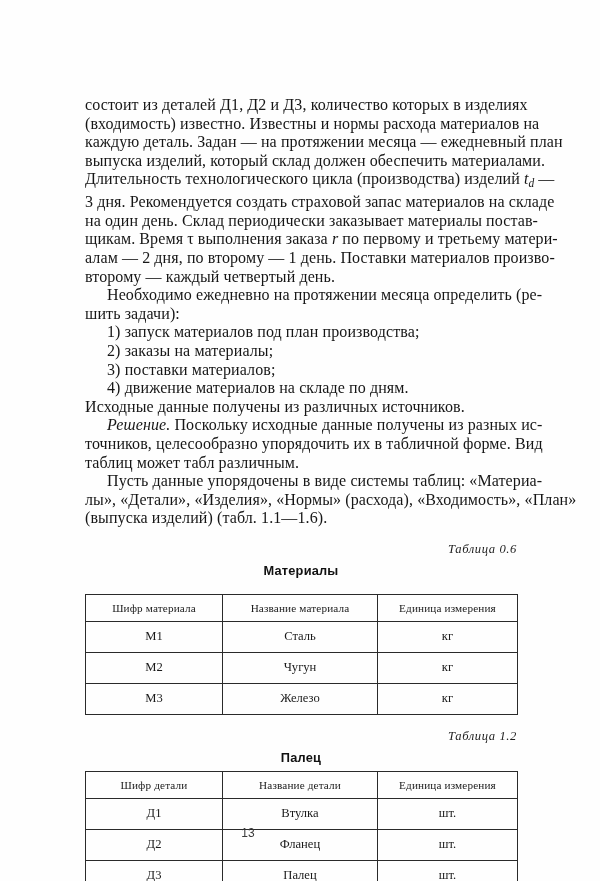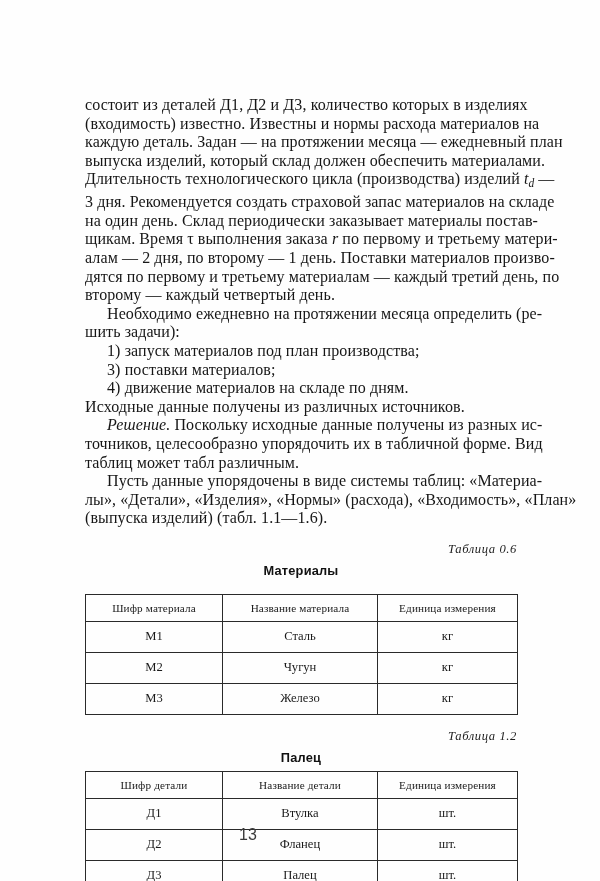--- a/index.html
+++ b/index.html
@@ -105,52 +105,52 @@
   col.c3 { width: 140px; }
 
   
   .folio {
     position: absolute;
     left: 0;
     top: 826px;
     width: 496px;
     text-align: center;
     font-family: "Liberation Sans", "DejaVu Sans", sans-serif;
-    font-size: 16px;
+    font-size: 12px;
     color: #3a3a3a;
   }
 </style>
 </head>
 <body>
 
 <div id="page">
 
   <div class="content">
 
     <div class="para">
       <span class="ln">состоит из деталей Д1, Д2 и Д3, количество которых в изделиях</span>
       <span class="ln">(входимость) известно. Известны и нормы расхода материалов на</span>
       <span class="ln">каждую деталь. Задан — на протяжении месяца — ежедневный план</span>
       <span class="ln">выпуска изделий, который склад должен обеспечить материалами.</span>
       <span class="ln"><span>Длительность технологического цикла (производства) изделий</span> <span class="it">t</span><span class="sub">d</span> <span>—</span></span>
       <span class="ln">3 дня. Рекомендуется создать страховой запас материалов на складе</span>
       <span class="ln">на один день. Склад периодически заказывает материалы постав-</span>
       <span class="ln"><span>щикам. Время </span><span>τ</span><span> выполнения заказа </span><span class="it">r</span><span> по первому и третьему матери-</span></span>
       <span class="ln">алам — 2 дня, по второму — 1 день. Поставки материалов произво-</span>
-      <span class="ln">дятся по первому и третьему материалам — каждый третий день, по</span>
       <span class="ln last">второму — каждый четвертый день.</span>
     </div>
 
     <div class="para">
       <span class="ln" style="text-indent:22px">Необходимо ежедневно на протяжении месяца определить (ре-</span>
       <span class="ln last">шить задачи):</span>
     </div>
 
     <div class="para">
       <span class="ln last" style="text-indent:22px">1) запуск материалов под план производства;</span>
+      <span class="ln last" style="text-indent:22px">2) заказы на материалы;</span>
       <span class="ln last" style="text-indent:22px">3) поставки материалов;</span>
       <span class="ln last" style="text-indent:22px">4) движение материалов на складе по дням.</span>
       <span class="ln last">Исходные данные получены из различных источников.</span>
     </div>
 
     <div class="para">
       <span class="ln" style="text-indent:22px"><span class="it">Решение.</span><span> Поскольку исходные данные получены из разных ис-</span></span>
       <span class="ln">точников, целесообразно упорядочить их в табличной форме. Вид</span>
       <span class="ln last">таблиц может табл различным.</span>
     </div>

